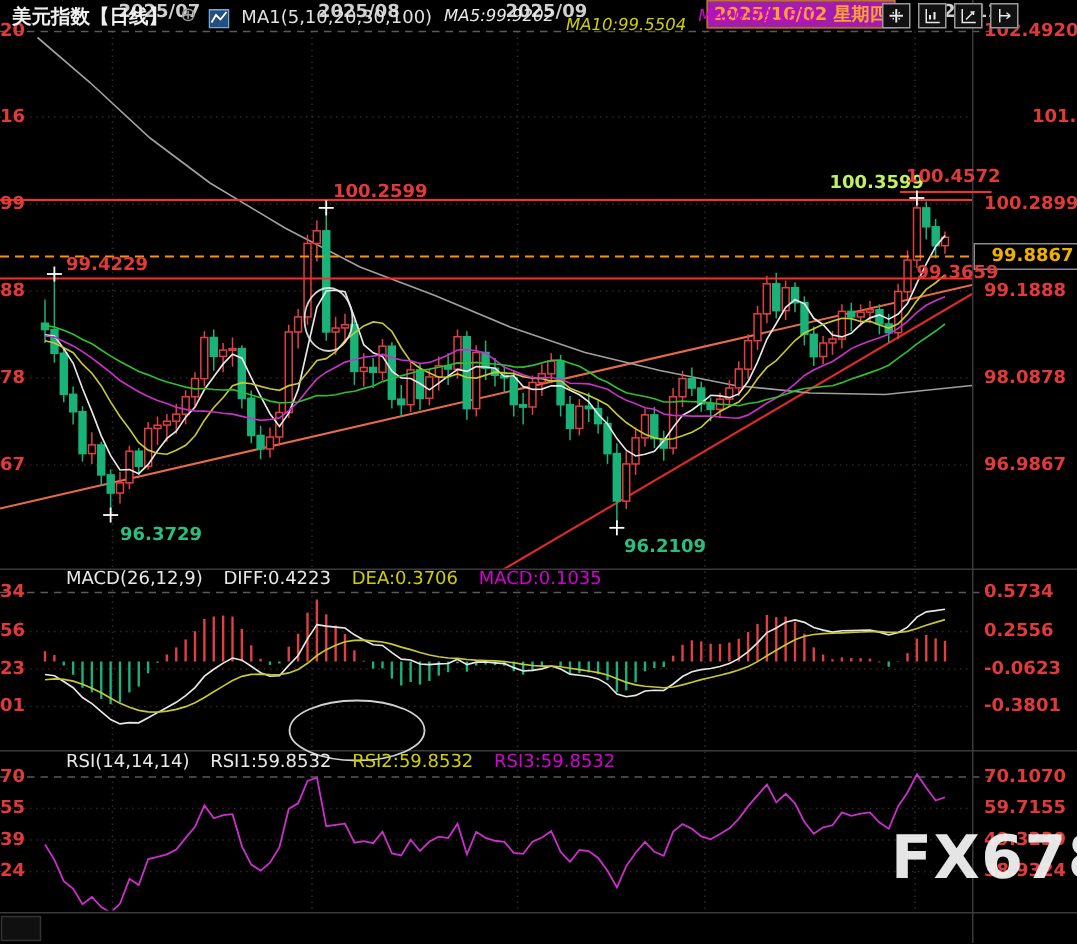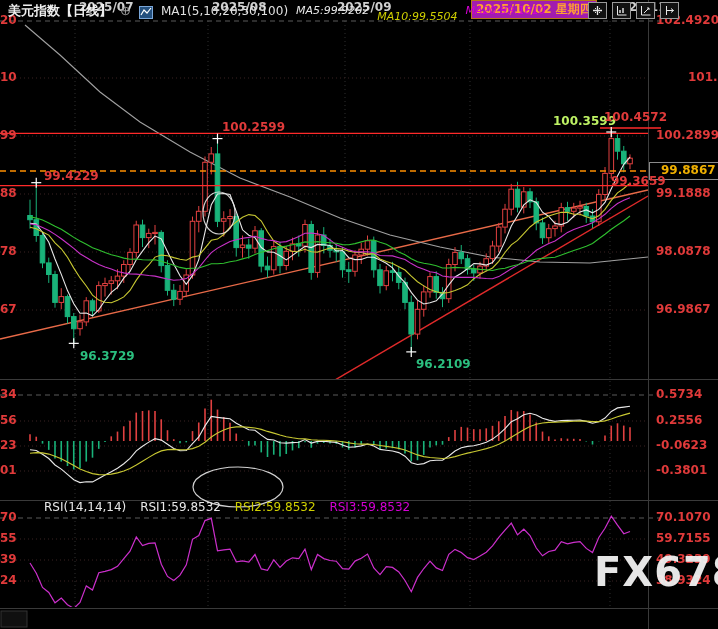--- a/index.html
+++ b/index.html
@@ -429,37 +429,43 @@
         </svg>
     </span>
     <span class="tbtn">
       <svg width="13" height="11">
           <path d="M3.5 1v9" stroke="#e8e8e8"></path>
           <path d="M3.5 5.5h7m0 0l-2.5-2m2.5 2l-2.5 2" stroke="#e8e8e8" fill="none"></path>
         </svg>
     </span>
   </div>
 
+  <div class="ind-hdr" style="top:378px;">
+    <span style="color: rgb(232, 232, 232);">MACD(26,12,9)</span>
+    <span style="color: rgb(232, 232, 232);">DIFF:0.4223</span>
+    <span style="color: rgb(207, 207, 0);">DEA:0.3706</span>
+    <span style="color: rgb(212, 0, 212);">MACD:0.1035</span>
+  </div>
 
   <div class="ind-hdr" style="top:500px;">
     <span style="color: rgb(232, 232, 232);">RSI(14,14,14)</span>
     <span style="color: rgb(232, 232, 232);">RSI1:59.8532</span>
     <span style="color: rgb(207, 207, 0);">RSI2:59.8532</span>
     <span style="color: rgb(212, 0, 212);">RSI3:59.8532</span>
   </div>
 
   <div id="overlay">
       <div class="tick" style="left: 656px; top: 13px;">102.4920</div>
       <div class="tick" style="left: 688px; top: 70px; text-align: center;">101.3910</div>
       <div class="tick" style="left: 656px; top: 128px;">100.2899</div>
       <div class="tick" style="left: 656px; top: 186px;">99.1888</div>
       <div class="tick" style="left: 656px; top: 244px;">98.0878</div>
       <div class="tick" style="left: 656px; top: 302px;">96.9867</div>
       <div class="tick" style="left: 0px; top: 13px;">20</div>
-      <div class="tick" style="left: 0px; top: 70px;">10</div>
+      <div class="tick" style="left: 0px; top: 70px;">16</div>
       <div class="tick" style="left: 0px; top: 128px;">99</div>
       <div class="tick" style="left: 0px; top: 186px;">88</div>
       <div class="tick" style="left: 0px; top: 244px;">78</div>
       <div class="tick" style="left: 0px; top: 302px;">67</div>
       <div class="tick" style="left: 656px; top: 387px;">0.5734</div>
       <div class="tick" style="left: 656px; top: 413px;">0.2556</div>
       <div class="tick" style="left: 656px; top: 438px; text-align: right;">-0.0623</div>
       <div class="tick" style="left: 656px; top: 463px;">-0.3801</div>
       <div class="tick" style="left: 0px; top: 387px;">34</div>
       <div class="tick" style="left: 0px; top: 413px;">56</div>

